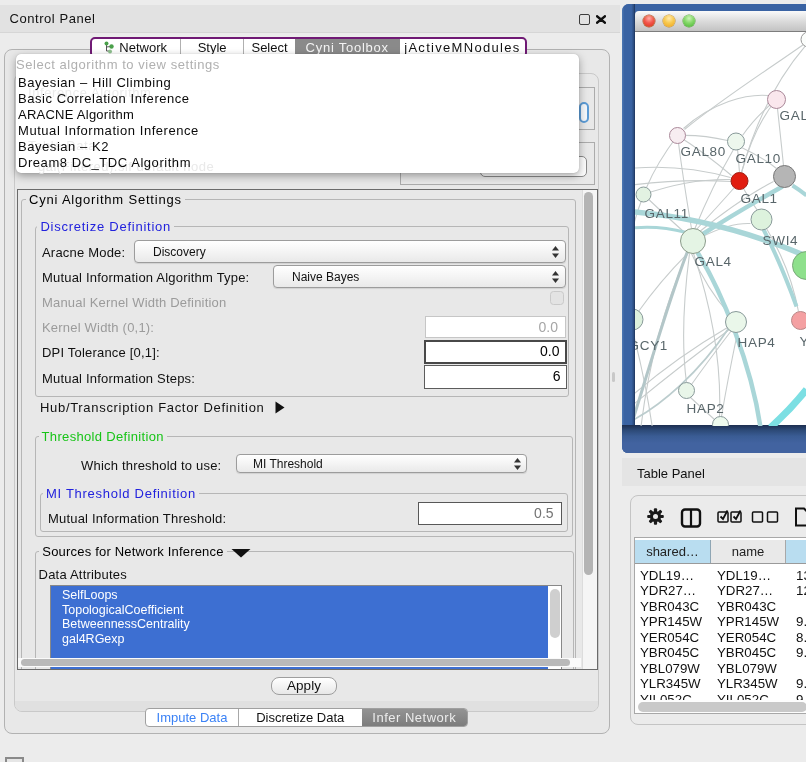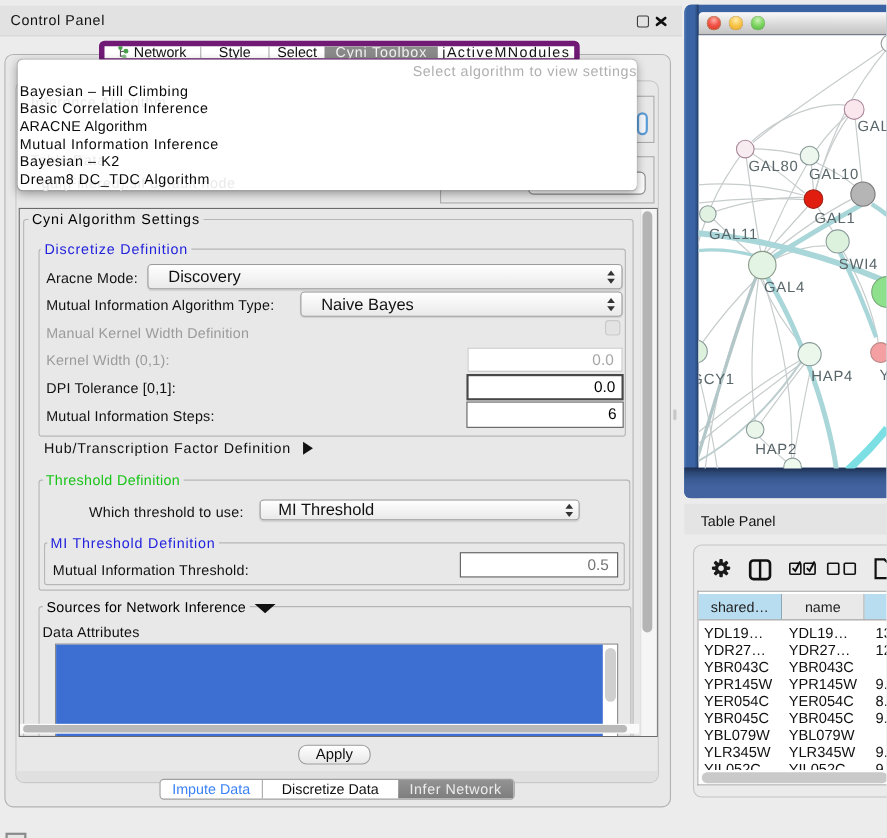--- a/index.html
+++ b/index.html
@@ -5,37 +5,37 @@
 html,body{margin:0;padding:0}
 body{width:806px;height:762px;background:#ececec;font-family:"Liberation Sans",sans-serif;position:relative;overflow:hidden}
 .a{position:absolute}
 .t13{font-size:13px;color:#111;white-space:nowrap}
 .t13.b{letter-spacing:0.2px}
 .b{font-weight:normal}
 .gray{color:#9b9b9b}
 .grp{border:1px solid #b6b6b6;border-radius:3px;box-sizing:border-box}
 .gt{background:#e8e8e8;padding:0 3px;font-size:13px;line-height:14px;white-space:nowrap}
 .dd{box-sizing:border-box;border:1px solid #9c9c9c;border-radius:4px;background:linear-gradient(#ffffff,#f2f2f2 60%,#e9e9e9);box-shadow:0 1px 1px rgba(0,0,0,0.10)}
-.ddt{position:absolute;top:50%;transform:translateY(-50%);font-size:15px;color:#111;white-space:nowrap}
+.ddt{position:absolute;top:50%;transform:translateY(-50%);font-size:12px;color:#111;white-space:nowrap}
 .fld{box-sizing:border-box;background:#fff;font-size:14px;text-align:right;white-space:nowrap}
 .udar{position:absolute;right:4.5px;top:50%;transform:translateY(-50%)}
 </style>
 </head>
 <body>
 
 <div class="a" style="left:0;top:5px;width:620px;height:27px;background:#e2e2e2;border-bottom:1px solid #d6d6d6"></div>
 <div class="a t13" style="left:9.5px;top:10.5px;letter-spacing:0.55px">Control Panel</div>
 <div class="a" style="left:579px;top:14px;width:9px;height:9px;border:1.6px solid #3c3c3c;border-radius:2px"></div>
 <svg class="a" style="left:596px;top:15px" width="10" height="9" viewBox="0 0 10 9">
     <path d="M1 0.5 L5 3.6 L9 0.5 L9.7 1.4 L5.9 4.5 L9.7 7.6 L9 8.5 L5 5.4 L1 8.5 L0.3 7.6 L4.1 4.5 L0.3 1.4 Z" fill="#111" stroke="#111" stroke-width="1.2" stroke-linejoin="round"></path>
   </svg>
 
 <div class="a" style="left:4px;top:49px;width:606px;height:685px;background:#e8e8e8;border:1px solid #b2b2b2;border-radius:8px;box-sizing:border-box"></div>
 
-<div class="a" style="left:89.5px;top:37px;width:437.5px;height:21px;background:#fff;border:5px solid #701a75;border-radius:5px;box-sizing:border-box;display:flex;overflow:hidden">
+<div class="a" style="left:89.5px;top:37px;width:437.5px;height:21px;background:#fff;border:2px solid #701a75;border-radius:5px;box-sizing:border-box;display:flex;overflow:hidden">
   <div style="width:89.5px;display:flex;align-items:center;justify-content:center;font-size:13px;color:#111">
     <svg width="11" height="13" viewBox="0 0 11 13" style="margin-right:4px">
         <path d="M2.5 3 L2.5 10 L5.5 10 M2.5 6 L6.5 5.5" stroke="#555" stroke-width="1" fill="none"></path>
         <circle cx="2.5" cy="2.5" r="2" fill="#4aa04a"></circle>
         <circle cx="7.5" cy="5.5" r="2.2" fill="#4aa04a"></circle>
         <circle cx="6" cy="10.5" r="2" fill="#8fbf8f"></circle>
       </svg>Network</div>
   <div style="width:63.5px;border-left:1px solid #b0b0b0;display:flex;align-items:center;justify-content:center;font-size:13px;color:#111">Style</div>
   <div style="width:51px;border-left:1px solid #b0b0b0;display:flex;align-items:center;justify-content:center;font-size:13px;color:#111">Select</div>
   <div style="width:106.5px;background:#8a8a8a;display:flex;align-items:center;justify-content:center;font-size:13px;color:#f4f4f4;letter-spacing:0.75px">Cyni Toolbox</div>
@@ -112,20 +112,21 @@
 
   <div class="a grp" style="left:17.2px;top:360.7px;width:538.5px;height:130px"></div>
   <div class="a gt" style="left:21px;top:354.7px;letter-spacing:0.2px">Sources for Network Inference</div>
   <svg class="a" style="left:212.7px;top:357.5px" width="20" height="10" viewBox="0 0 20 10">
       <path d="M0.5 1 L19.5 1 L10 9.5 Z" fill="#111"></path>
     </svg>
   <div class="a t13 b" style="left:20.3px;top:376.7px">Data Attributes</div>
 
   <div class="a" style="left:32.2px;top:394.7px;width:512px;height:86px;background:#fff;border:1px solid #888;box-sizing:border-box">
     <div class="a" style="left:0;top:0;width:497px;height:85px;background:#3d6fd2"></div>
+    <div style="position:absolute;left:10.5px;top:2.5px;font-size:12.5px;line-height:14.5px;color:#fff">SelfLoops<br>TopologicalCoefficient<br>BetweennessCentrality<br>gal4RGexp</div>
     <div class="a" style="left:499px;top:3px;width:10px;height:49px;background:#cfcfcf;border-radius:5px"></div>
   </div>
 
   <div class="a" style="left:0px;top:468.2px;width:563px;height:9px;background:#fafafa"></div>
   <div class="a" style="left:2.7px;top:469.2px;width:549px;height:7px;background:#b9b9b9;border-radius:4px"></div>
 
   <div class="a" style="left:563.7px;top:0;width:15.4px;height:481px;background:#f5f5f5;border-left:1px solid #dcdcdc"></div>
   <div class="a" style="left:566.2px;top:1.7px;width:8.5px;height:383px;background:#b4b4b4;border-radius:4.5px"></div>
 </div>
 
@@ -134,21 +135,21 @@
 <div class="a" style="left:145px;top:707.5px;width:323px;height:19.5px;border:1px solid #a0a0a0;border-radius:4px;box-sizing:border-box;background:#fff;display:flex;overflow:hidden">
   <div style="width:92px;display:flex;align-items:center;justify-content:center;font-size:13px;color:#3b82f6">Impute Data</div>
   <div style="width:123.5px;border-left:1px solid #a8a8a8;display:flex;align-items:center;justify-content:center;font-size:13px;color:#111;box-sizing:border-box">Discretize Data</div>
   <div style="flex:1;background:linear-gradient(#939393,#7d7d7d);display:flex;align-items:center;justify-content:center;font-size:13px;color:#ececec;letter-spacing:0.5px">Infer Network</div>
 </div>
 
 <div class="a" style="left:16px;top:53.5px;width:563px;height:119.5px;background:#fff;border-radius:5px;box-shadow:0 3px 9px rgba(0,0,0,0.35),0 0 1px rgba(0,0,0,0.25)">
   <div style="position:absolute;left:12px;top:31px;font-size:13px;color:#ebebeb;letter-spacing:0.6px">Inference Algorithm</div>
   <div style="position:absolute;left:12px;top:84px;font-size:13px;color:#ebebeb;letter-spacing:0.6px">Table Data</div>
   <div style="position:absolute;left:22px;top:105px;font-size:13px;color:#e9e9e9;letter-spacing:0.5px">gal(Filtered).sif default node</div>
-  <div style="position:absolute;left:0;top:3px;width:100%;text-align:right;font-size:13px;color:#b0b0b0;letter-spacing:0.55px">Select algorithm to view settings</div>
+  <div style="position:absolute;left:0;top:3px;width:100%;text-align:left;font-size:13px;color:#b0b0b0;letter-spacing:0.55px">Select algorithm to view settings</div>
   <div style="position:absolute;left:2px;top:21.5px;font-size:13px;line-height:16px;color:#0a0a0a;white-space:nowrap;letter-spacing:0.55px">Bayesian – Hill Climbing<br>Basic Correlation Inference<br><span class="b" style="letter-spacing:0.25px">ARACNE Algorithm</span><br>Mutual Information Inference<br>Bayesian – K2<br>Dream8 DC_TDC Algorithm</div>
 </div>
 
 <div class="a" style="left:612px;top:372px;width:3px;height:10px;background:#c8c8c8;border-radius:2px"></div>
 
 <div class="a" id="netwin" style="left:622px;top:4px;width:184px;height:448.5px;border-radius:7px 0 0 6px;overflow:hidden">
   <div class="a" style="left:0;top:0;width:184px;height:448.5px;background:#3a63a3"></div>
   <div class="a" style="left:0;top:0;width:12.5px;height:448.5px;background:linear-gradient(90deg,#4f79b3 0%,#3a63a3 18%,#3a63a3 72%,#2c4d80 90%,#1d3158 100%)"></div>
   <div class="a" style="left:0;top:421px;width:184px;height:27.5px;background:linear-gradient(#1d2e50 0%,#2c4976 18%,#3a5c94 40%,#4263a0 65%,#4263a0 100%)"></div>
   <div class="a" style="left:12.5px;top:6.5px;width:171.5px;height:21px;background:linear-gradient(#fafafa,#d9d9d9 55%,#c3c3c3);border-bottom:1px solid #7d7d7d;border-radius:4px 0 0 0;box-sizing:border-box"></div>

